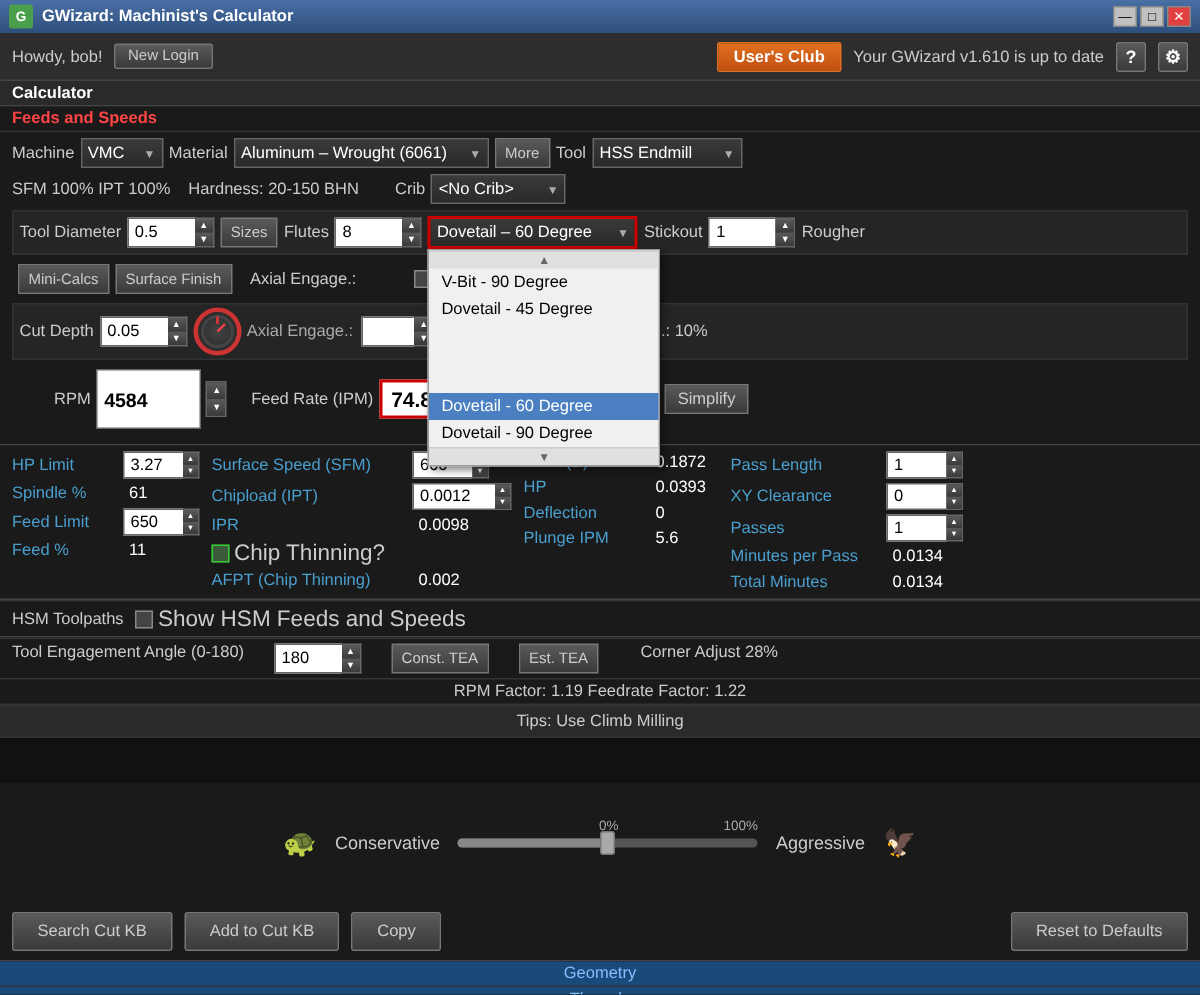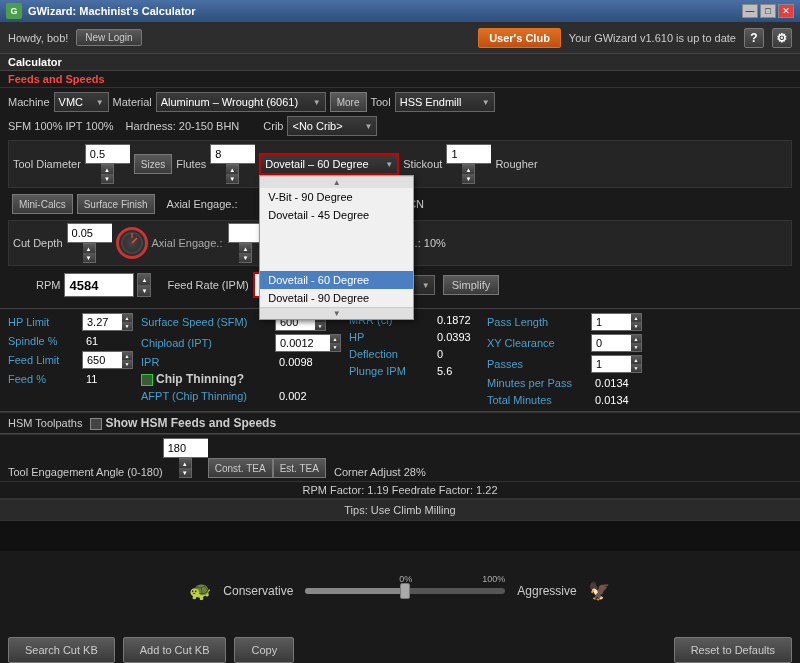--- a/index.html
+++ b/index.html
@@ -147,21 +147,20 @@
     }
     .dropdown-arrow {
       font-size: 8px;
       color: #aaa;
       margin-left: 4px;
     }
 
     .spin-input {
       display: flex;
       align-items: center;
-      flex-direction: column;
     }
     .spin-input input {
       background: #fff;
       border: 1px solid #666;
       color: #000;
       padding: 1px 4px;
       font-size: 11px;
       height: 20px;
       width: 45px;
       border-right: none;
@@ -263,21 +262,21 @@
       color: #33cc33;
     }
 
     .rpm-value {
       background: #fff;
       border: 1px solid #666;
       color: #000;
       padding: 1px 4px;
       font-size: 13px;
       font-weight: bold;
-      height: 24px;
+      height: 40px;
       width: 70px;
       display: flex;
       align-items: center;
     }
     .feed-value {
       background: #fff;
       border: 2px solid #cc0000;
       color: #000;
       padding: 1px 6px;
       font-size: 14px;
@@ -326,40 +325,39 @@
       background: #1a1a1a;
       padding: 3px 8px;
       display: flex;
       align-items: center;
       gap: 8px;
       border-top: 1px solid #333;
     }
 
     .checkbox-label {
       display: flex;
-      align-items: flex-end;
+      align-items: center;
       gap: 3px;
       color: #ccc;
-      font-size: 12px;
-      font-weight: bold;
+      font-size: 15px;
     }
     .checkbox {
       width: 12px;
       height: 12px;
       border: 1px solid #888;
       background: #444;
     }
 
     
     .tea-section {
       background: #1a1a1a;
       padding: 3px 8px;
       display: flex;
-      align-items: flex-end;
-      gap: 0;
+      align-items: flex-start;
+      gap: 20px;
       border-top: 1px solid #333;
     }
 
     
     .tips-section {
       background: #2a2a2a;
       padding: 4px 8px;
       border-top: 1px solid #333;
       border-bottom: 1px solid #333;
       text-align: center;

